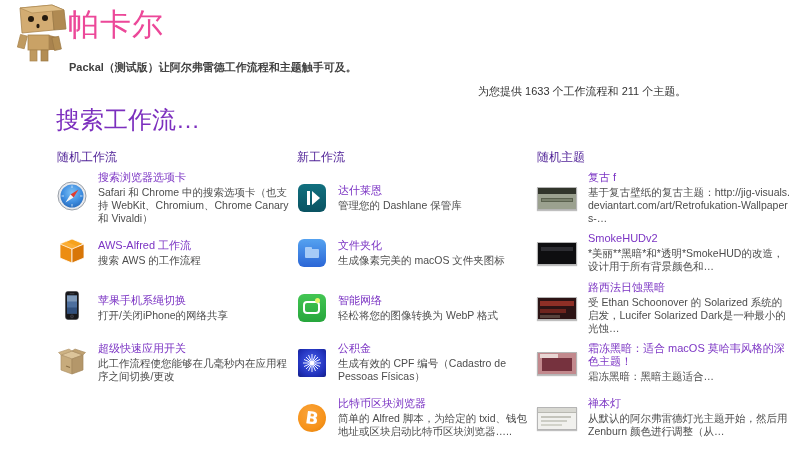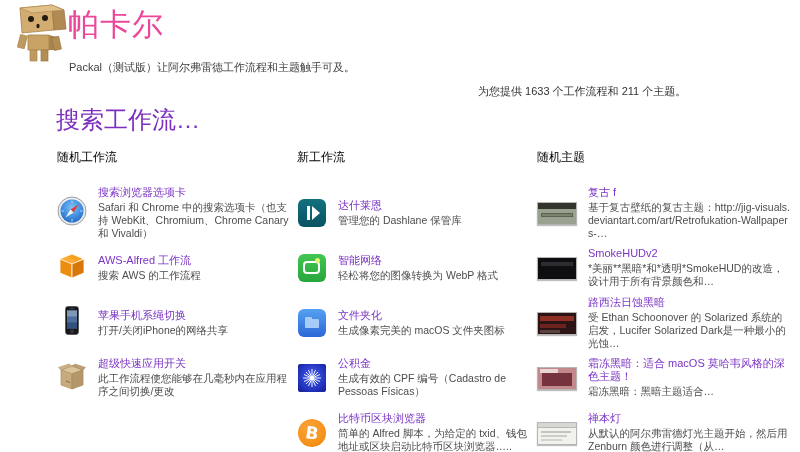--- a/index.html
+++ b/index.html
@@ -7,30 +7,30 @@
   body {
     background:#ffffff;
     font-family:"Liberation Sans","DejaVu Sans",sans-serif;
     position:relative; overflow:hidden; color:#3a3a3a;
   }
   .logo { position:absolute; left:6px; top:2px; width:84px; height:62px; }
   .site-title {
     position:absolute; left:68px; top:4px;
     font-size:31px; font-weight:500; color:#ec4899; letter-spacing:1px;
   }
-  .site-subtitle { position:absolute; left:69px; top:60px; font-size:11px; color:#404040; }
+  .site-subtitle { position:absolute; left:69px; top:60px; font-size:11px; color:#404040;font-weight:bold; }
   .stats { position:absolute; left:478px; top:84px; font-size:11px; color:#333; }
   .search-heading {
     position:absolute; left:56px; top:104px;
     font-size:24px; font-weight:500; color:#7c2fbe;text-align:right;
   }
   .columns { position:absolute; left:57px; top:149px; display:flex; }
   .col { width:240px; }
   .col.col-themes { width:253px; }
-  .col-header { font-size:12px; color:#000000; margin-bottom:19px; }
+  .col-header { font-size:12px; color:#4c1d95; margin-bottom:4px; }
   .item { display:flex; align-items:center; height:55px; }
   .item-icon { flex:0 0 auto; width:32px; margin-right:9px; }
   .thumb {
     width:40px; height:23px; margin-right:11px; flex:0 0 auto;
     border:1px solid #b5b5b5; box-shadow:0 1px 1px rgba(0,0,0,.25);
     position:relative; overflow:hidden; margin-top:2px;
   }
   .item-text { flex:1 1 auto; min-width:0; }
   .item-title {
     font-size:11px; color:#7c35c4; text-decoration:none; display:block;
@@ -194,41 +194,41 @@
           </div>
       </div>
       <div class="item-text">
         <a class="item-title">达什莱恩</a>
         <div class="item-desc">管理您的 Dashlane 保管库</div>
       </div>
     </div>
 
     <div class="item">
       <div class="item-icon">
+        <div class="rsq folderify">
+            <div class="tab"></div>
+            <div class="body2"></div>
+          </div>
+      </div>
+      <div class="item-text">
+        <a class="item-title">文件夹化</a>
+        <div class="item-desc">生成像素完美的 macOS 文件夹图标</div>
+      </div>
+    </div>
+
+    <div class="item">
+      <div class="item-icon">
         <div class="rsq webp">
             <div class="frame"></div>
             <div class="dot"></div>
           </div>
       </div>
       <div class="item-text">
         <a class="item-title">智能网络</a>
         <div class="item-desc">轻松将您的图像转换为 WebP 格式</div>
-      </div>
-    </div>
-
-    <div class="item">
-      <div class="item-icon">
-        <div class="rsq folderify">
-            <div class="tab"></div>
-            <div class="body2"></div>
-          </div>
-      </div>
-      <div class="item-text">
-        <a class="item-title">文件夹化</a>
-        <div class="item-desc">生成像素完美的 macOS 文件夹图标</div>
       </div>
     </div>
 
     <div class="item">
       <div class="item-icon">
         <div class="cpf">
           <svg width="28" height="28" viewBox="0 0 28 28">
             <g stroke="#eef2ff" stroke-width="1">
               <line x1="14" y1="5" x2="14" y2="23"></line>
                 <line x1="5" y1="14" x2="23" y2="14"></line>

